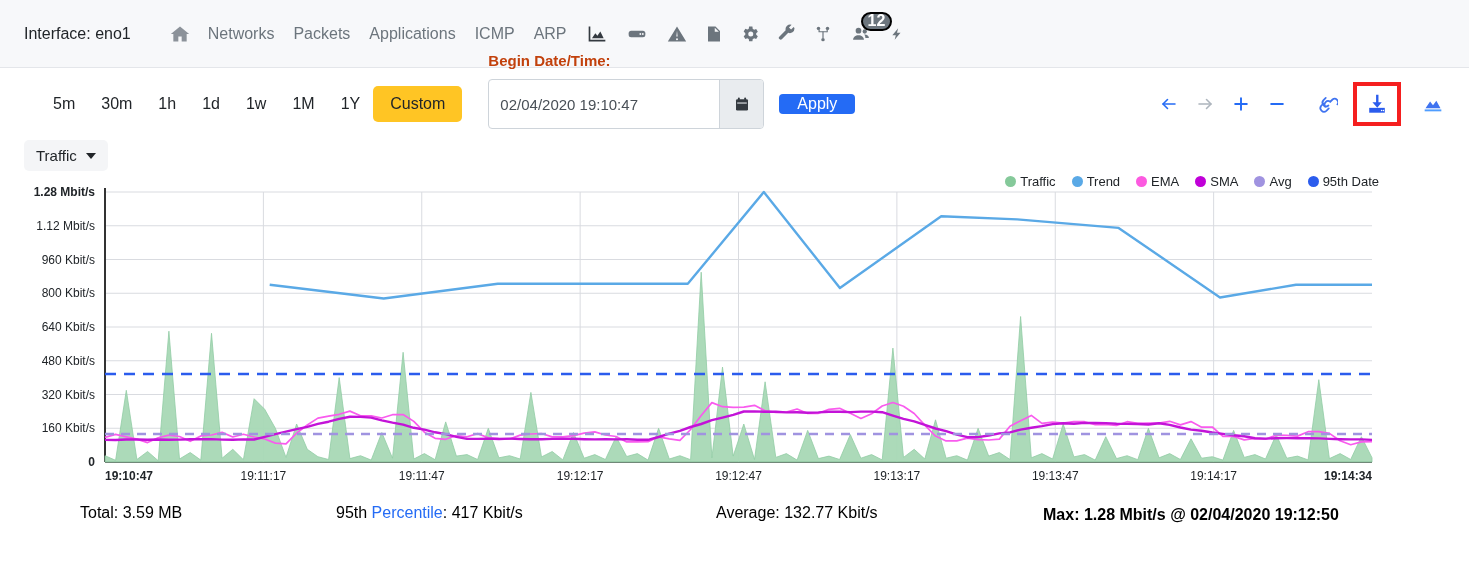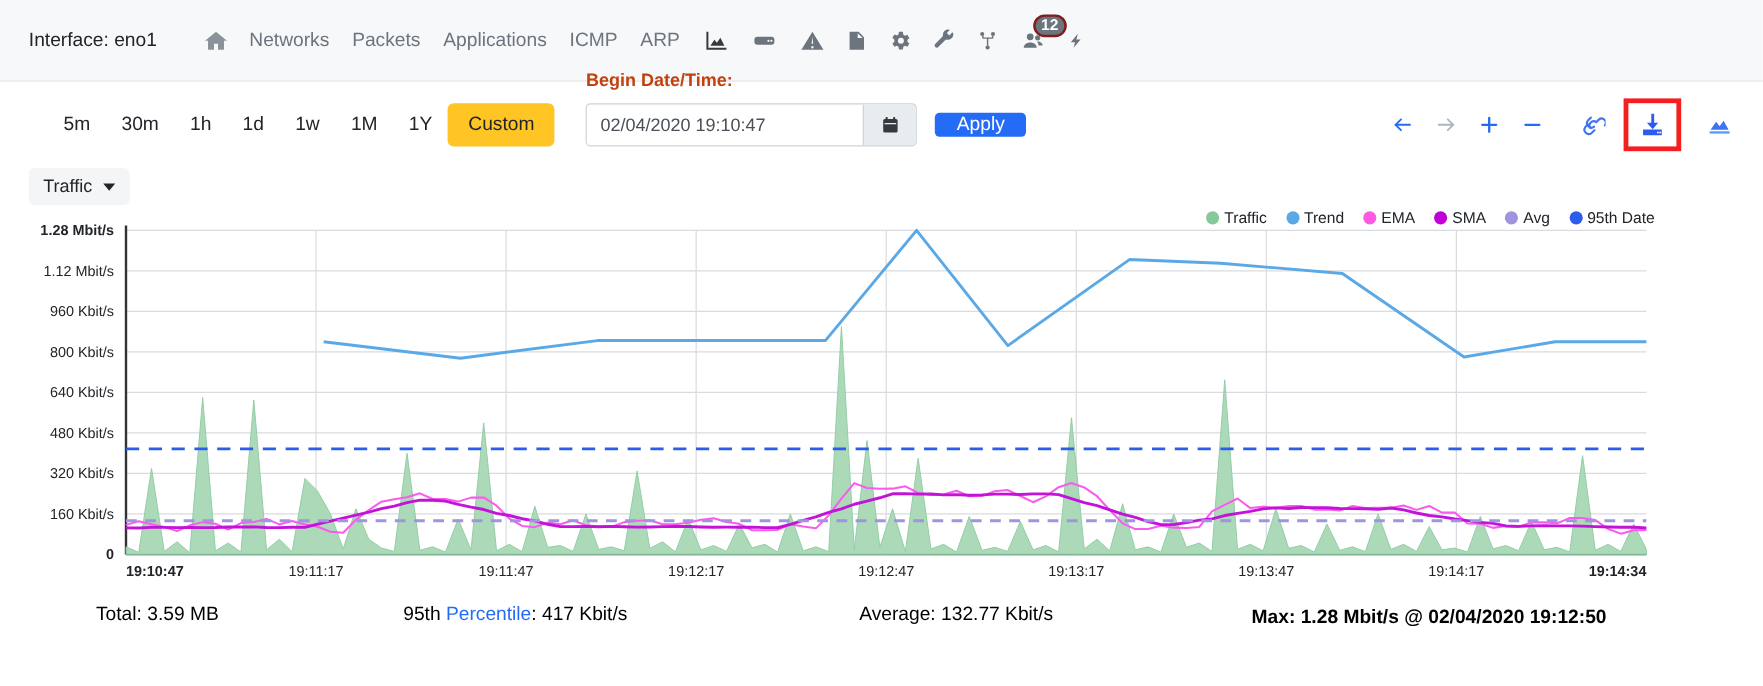--- a/index.html
+++ b/index.html
@@ -40,25 +40,25 @@
     cursor: pointer;
     position: relative;
   }
   .nav-icon svg { display: block; }
   .badge {
     position: absolute;
     top: -12px; left: 12px;
     background: #6c757d;
     color: #ffffff;
     border-radius: 10px;
-    font-size: 13px;
+    font-size: 16px;
     font-weight: bold;
     padding: 1px 5px 2px 5px;
     line-height: 12px;
-    border: 2px solid #7f1d1d;
+    border: 2px solid #000000;
   }
 
   
   #controls {
     height: 72px;
     display: flex;
     align-items: center;
     padding: 0 18px 0 40px;
     position: relative;
   }
@@ -82,21 +82,21 @@
     position: absolute;
     top: -27px; left: 0;
     font-size: 15px;
     font-weight: bold;
     color: #c2410c;
     white-space: nowrap;
   }
   .dt-input-wrap {
     display: flex;
     width: 276px;
-    height: 36px;
+    height: 50px;
     border: 1px solid #ced4da;
     border-radius: 4px;
     overflow: hidden;
     background: #fff;
   }
   .dt-input {
     flex: 1;
     border: none;
     outline: none;
     font-size: 15px;

